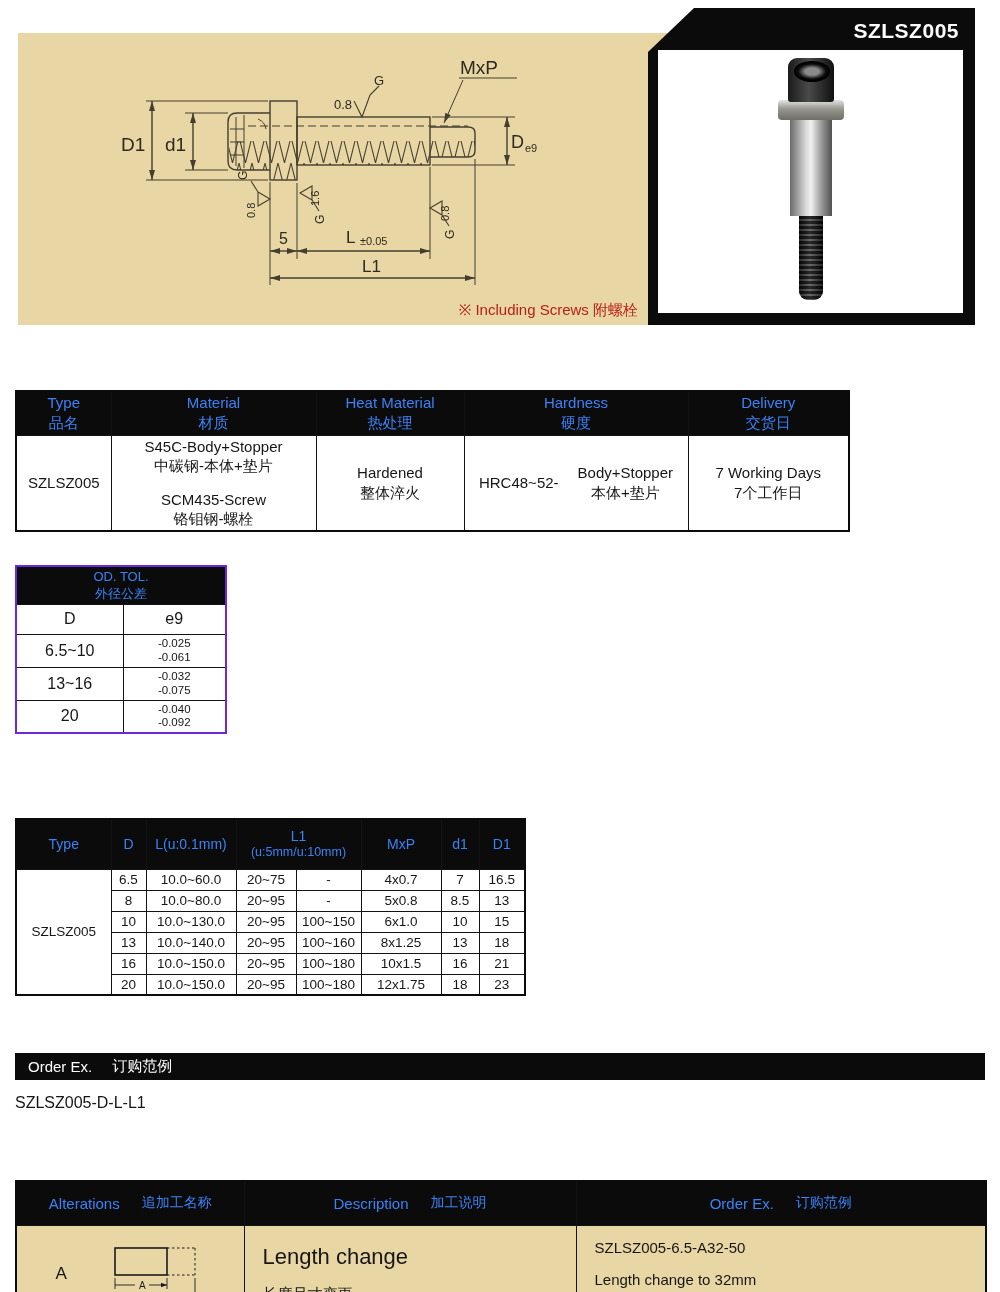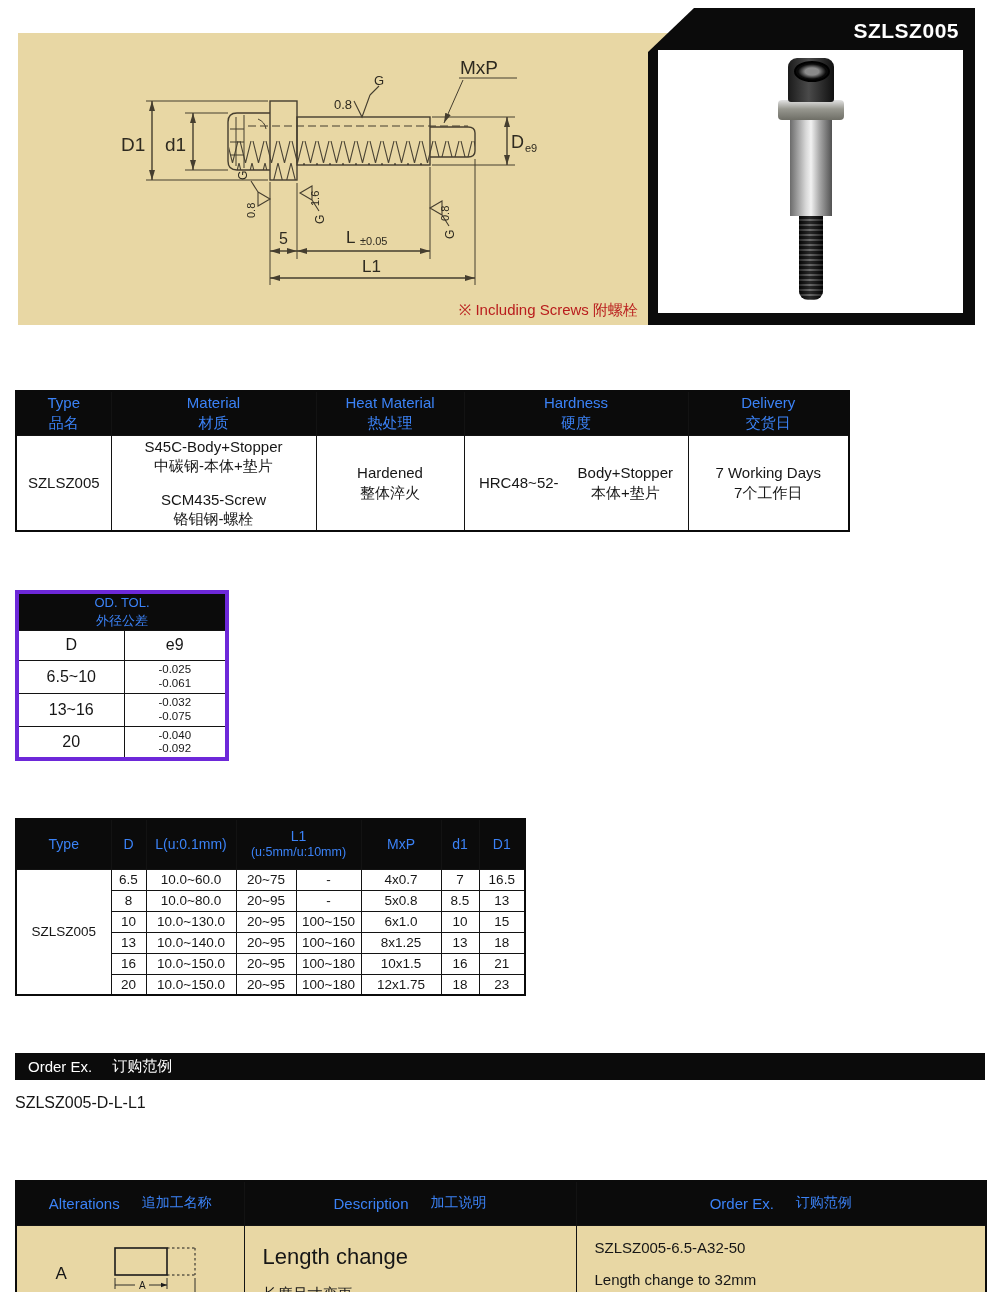--- a/index.html
+++ b/index.html
@@ -33,21 +33,21 @@
   
   table { border-collapse:collapse; table-layout:fixed; }
   th, td { border:1px solid #131313; padding:0; text-align:center; vertical-align:middle; font-weight:normal; }
   .blk { background:#0b0b0b; color:#3b82f6; }
   .spec-table { position:absolute; left:15px; top:390px; border:2px solid #0b0b0b; }
   .spec-table th { height:44px; font-size:15px; line-height:1.35; }
   .spec-table td { height:96px; font-size:15px; line-height:1.3; }
   .mat-gap { margin-bottom:14px; }
   .hard-wrap { display:flex; align-items:center; justify-content:center; gap:19px; }
   .hard-block { display:flex; flex-direction:column; line-height:1.3; }
-  .odtol-table { position:absolute; left:15px; top:590px; border:4px solid #6d28d9; }
+  .odtol-table { position:absolute; left:15px; top:565px; border:2px solid #6d28d9; }
   .odtol-table .blk { height:38px; font-size:13px; line-height:1.35; }
   .odtol-table .dh { height:30px; font-size:16px; }
   .odtol-table td { height:33px; font-size:16px; }
   .tol-cell div { font-size:11.5px; line-height:1.15; }
   .dim-table { position:absolute; left:15px; top:818px; border:2px solid #0b0b0b; }
   .dim-table th { height:50px; font-size:14px; line-height:1.25; }
   .dim-table th .sub { font-size:12.5px; }
   .dim-table td { height:21px; font-size:13.5px; }
   .order-bar { position:absolute; left:15px; top:1053px; width:970px; height:27px; background:#0b0b0b; color:#fff;
     display:flex; align-items:center; gap:20px; padding-left:13px; font-size:15px; }

